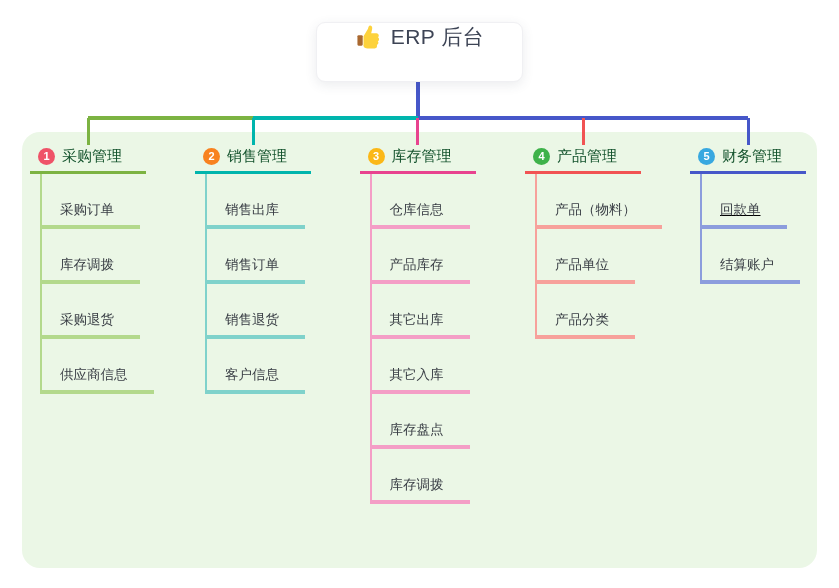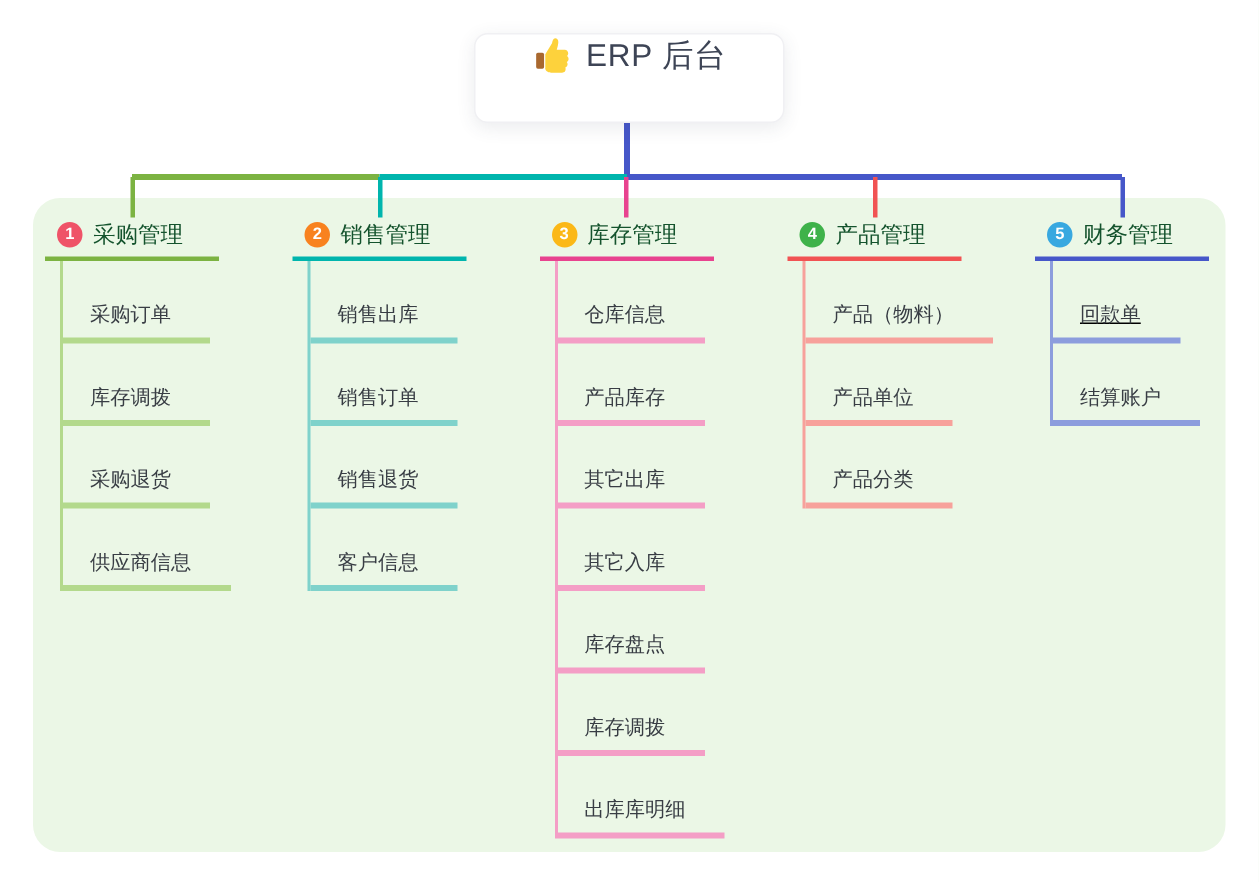--- a/index.html
+++ b/index.html
@@ -137,23 +137,20 @@
         </li>
         <li style="border-bottom-color: rgb(244, 158, 198);">
           <span>其它入库</span>
         </li>
         <li style="border-bottom-color: rgb(244, 158, 198);">
           <span>库存盘点</span>
         </li>
         <li style="border-bottom-color: rgb(244, 158, 198);">
           <span>库存调拨</span>
         </li>
-        <li style="border-bottom-color: rgb(244, 158, 198);">
-          <span>出库库明细</span>
-        </li>
       </ul>
   </div>
 
   <div class="branch" style="left: 525px;">
     <div class="branch-header" style="border-bottom-color: rgb(241, 83, 83);">
       <span class="badge" style="background: rgb(62, 178, 74);">4</span>
       <span class="branch-label">产品管理</span>
     </div>
     <ul class="children" style="border-left-color: rgb(247, 161, 155);">
         <li style="border-bottom-color: rgb(247, 161, 155);">

